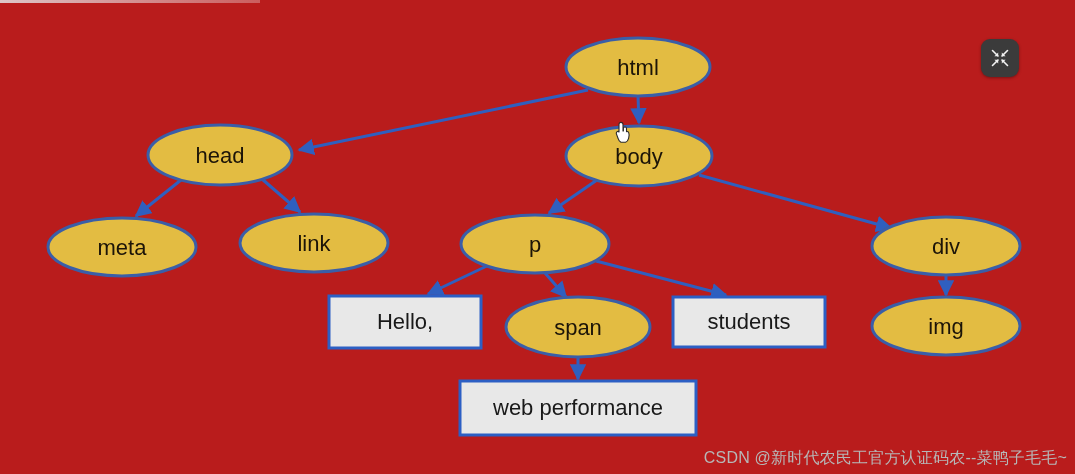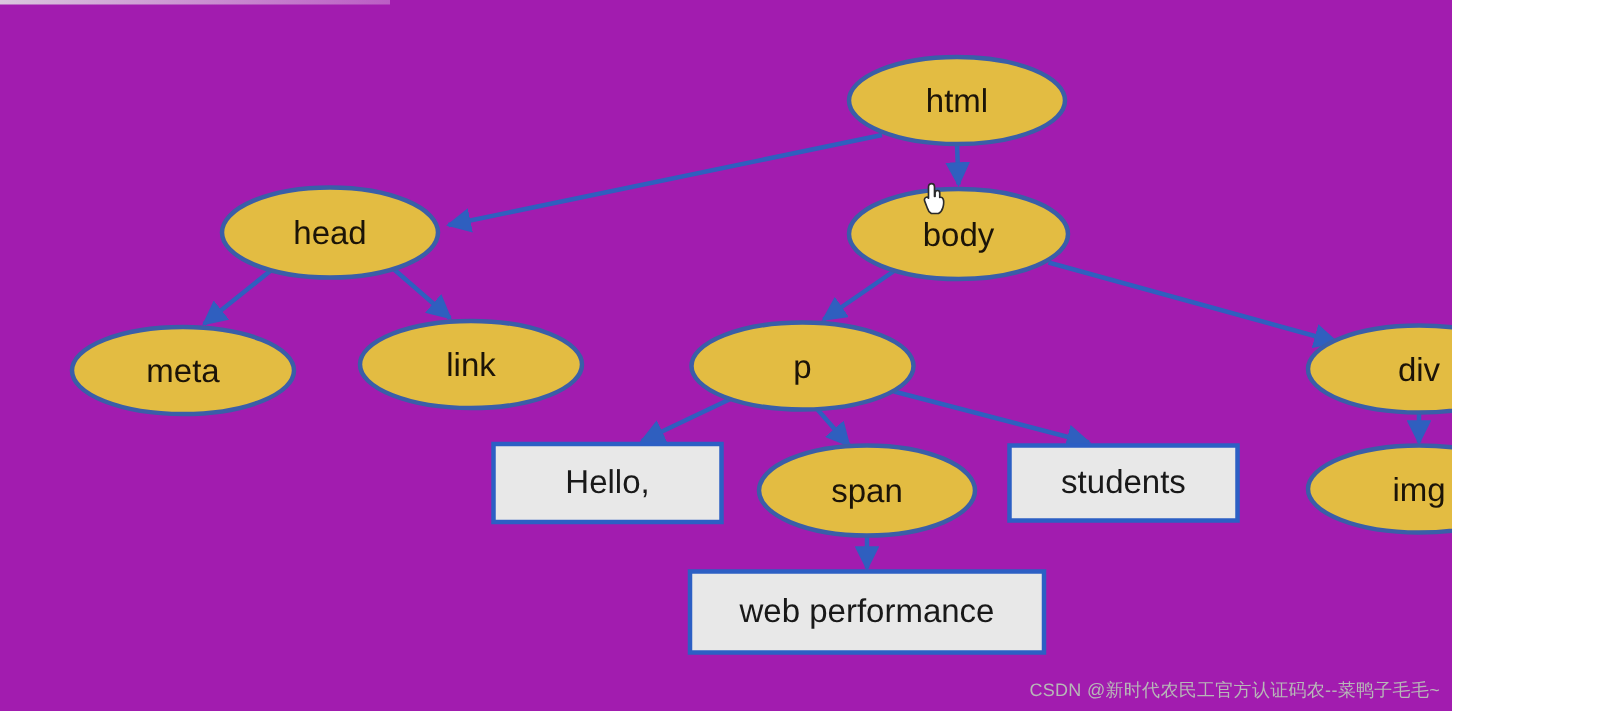--- a/index.html
+++ b/index.html
@@ -5,23 +5,23 @@
   html, body {
     margin: 0;
     padding: 0;
     background: #ffffff;
   }
   body {
     font-family: "Liberation Sans", sans-serif;
   }
   #stage {
     position: relative;
-    width: 968px;
+    width: 1075px;
     height: 474px;
-    background: #a21caf;
+    background: #b91c1c;
     overflow: hidden;
   }
   #dom-tree-svg {
     position: absolute;
     left: 0;
     top: 0;
     width: 1075px;
     height: 474px;
   }
   .node-ellipse {
@@ -79,21 +79,21 @@
     width: 22px;
     height: 26px;
     pointer-events: none;
   }
   
   #watermark {
     position: absolute;
     right: 8px;
     bottom: 5px;
     font-family: "Liberation Sans", sans-serif;
-    font-size: 12px;
+    font-size: 16px;
     color: #b7b7b7;
     white-space: nowrap;
     letter-spacing: 0.2px;
   }
   #top-noise {
     position: absolute;
     left: 0; top: 0;
     width: 260px;
     height: 3px;
     background: linear-gradient(90deg, rgba(228,228,230,0.85), rgba(245,245,247,0.3));

